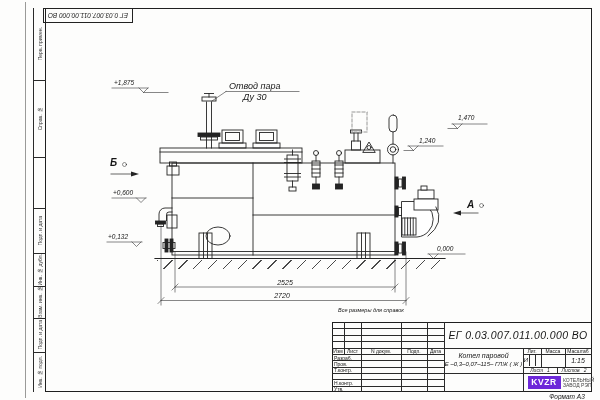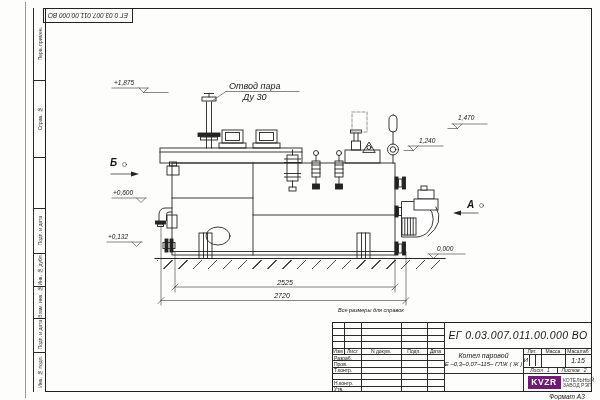--- a/index.html
+++ b/index.html
@@ -14,21 +14,21 @@
   .ln  { position:absolute; background:#2a2a2a; }
   .faint { background:#9a9a98; }
   .cell { position:absolute; display:flex; align-items:center; justify-content:center; }
   .vlab { writing-mode:vertical-rl; transform:rotate(180deg); font-size:5px; color:#333; white-space:nowrap; }
   .tt   { position:absolute; white-space:nowrap; color:#161616; }
   .ctr  { display:flex; align-items:center; justify-content:center; }
   .hatch {
     position:absolute;
     background:repeating-linear-gradient(135deg,#4a4a4a 0,#4a4a4a 1px,transparent 1px,transparent 10.5px);
   }
-  .logo-box { background:#701a75; color:#fff; font-weight:bold; letter-spacing:0.6px; }
+  .logo-box { background:#6d28d9; color:#fff; font-weight:bold; letter-spacing:0.6px; }
 </style>
 </head>
 <body>
 
 <div class="page">
 
   <div class="ln faint" style="left:25px;top:2px;width:1px;height:396px;"></div>
 
   <div class="abs" style="left:45px;top:8px;width:547px;height:384px;border:1.3px solid #1f1f1f;"></div>
 

